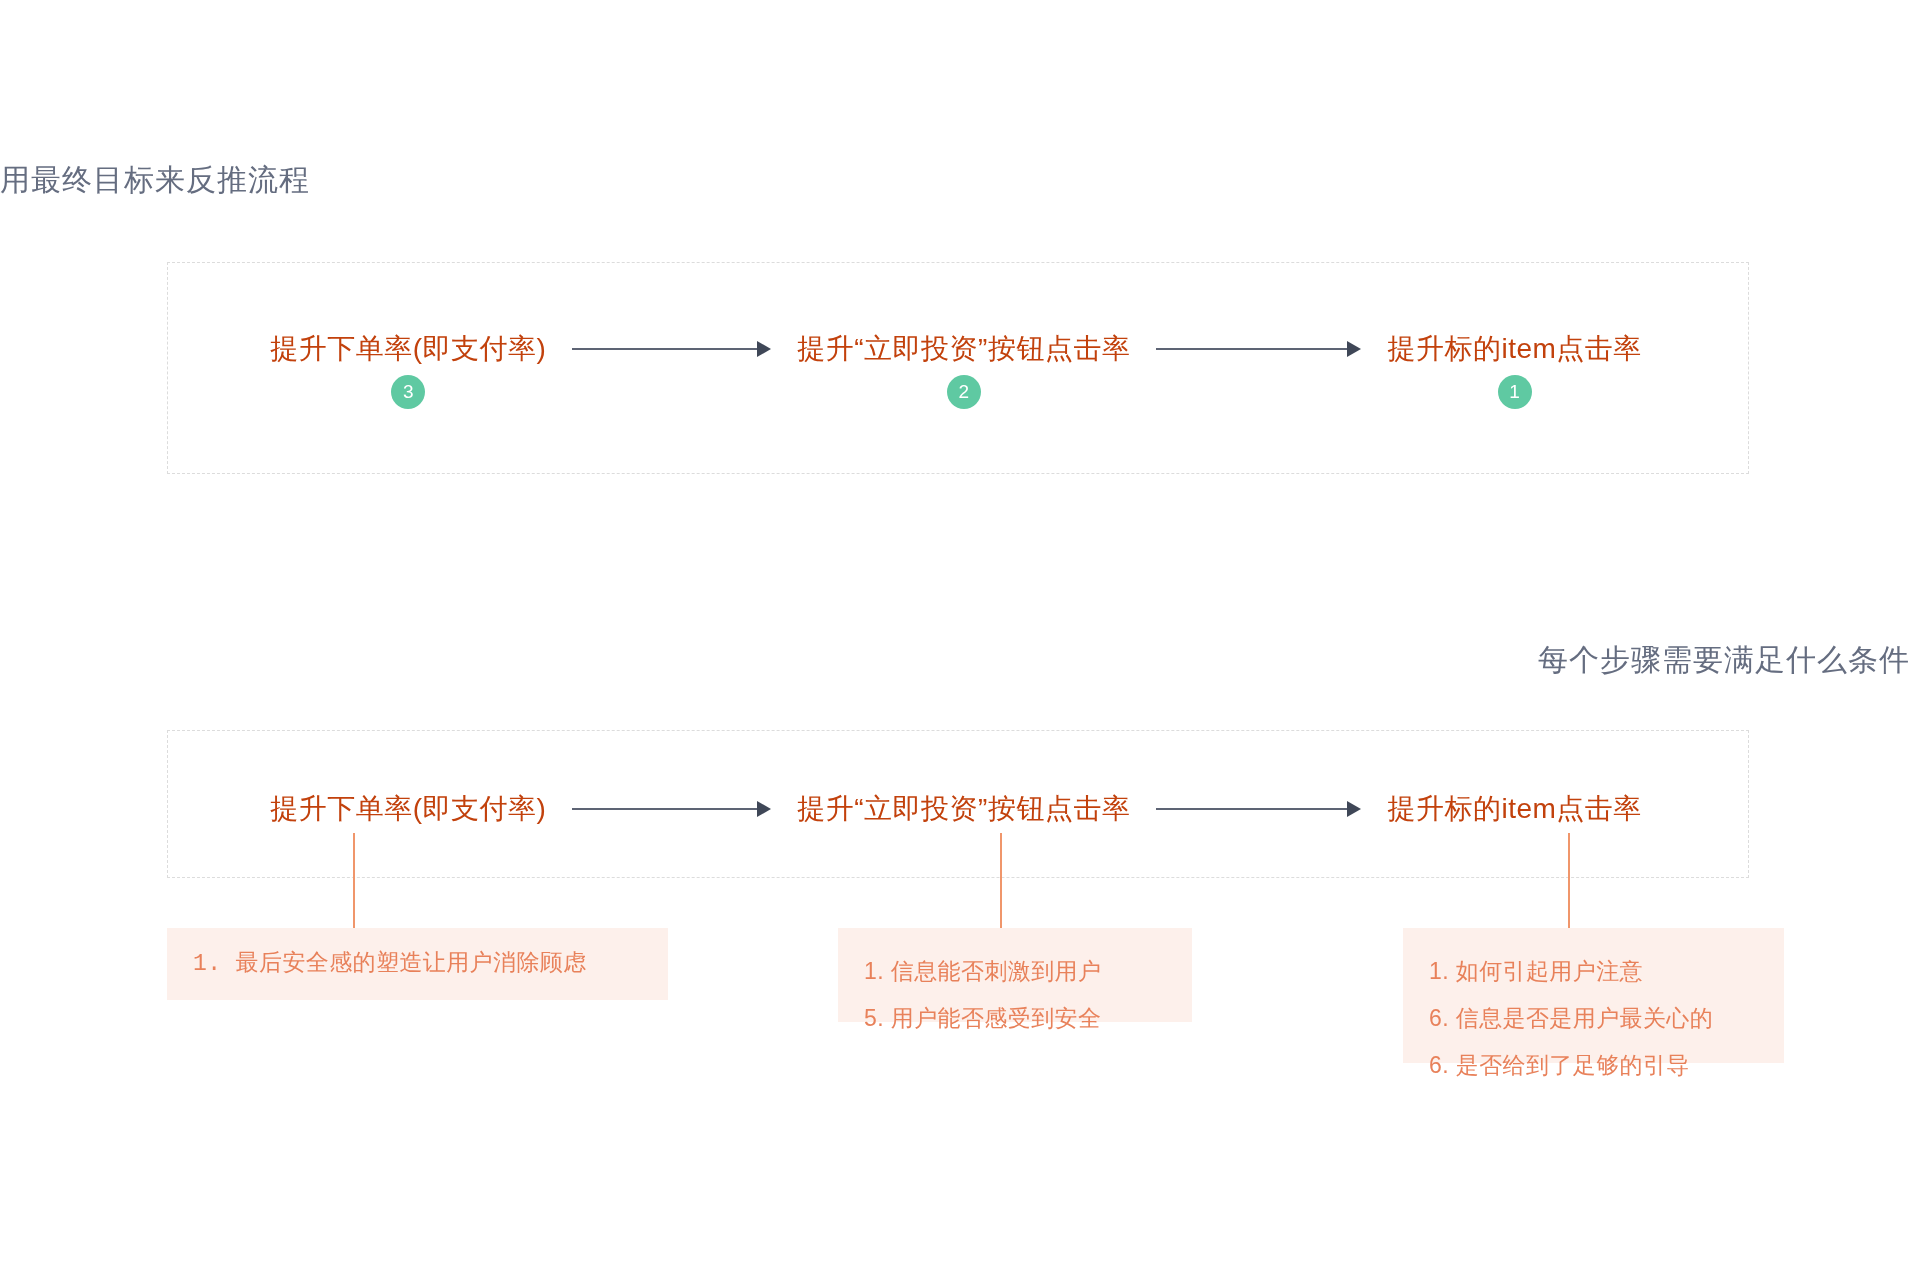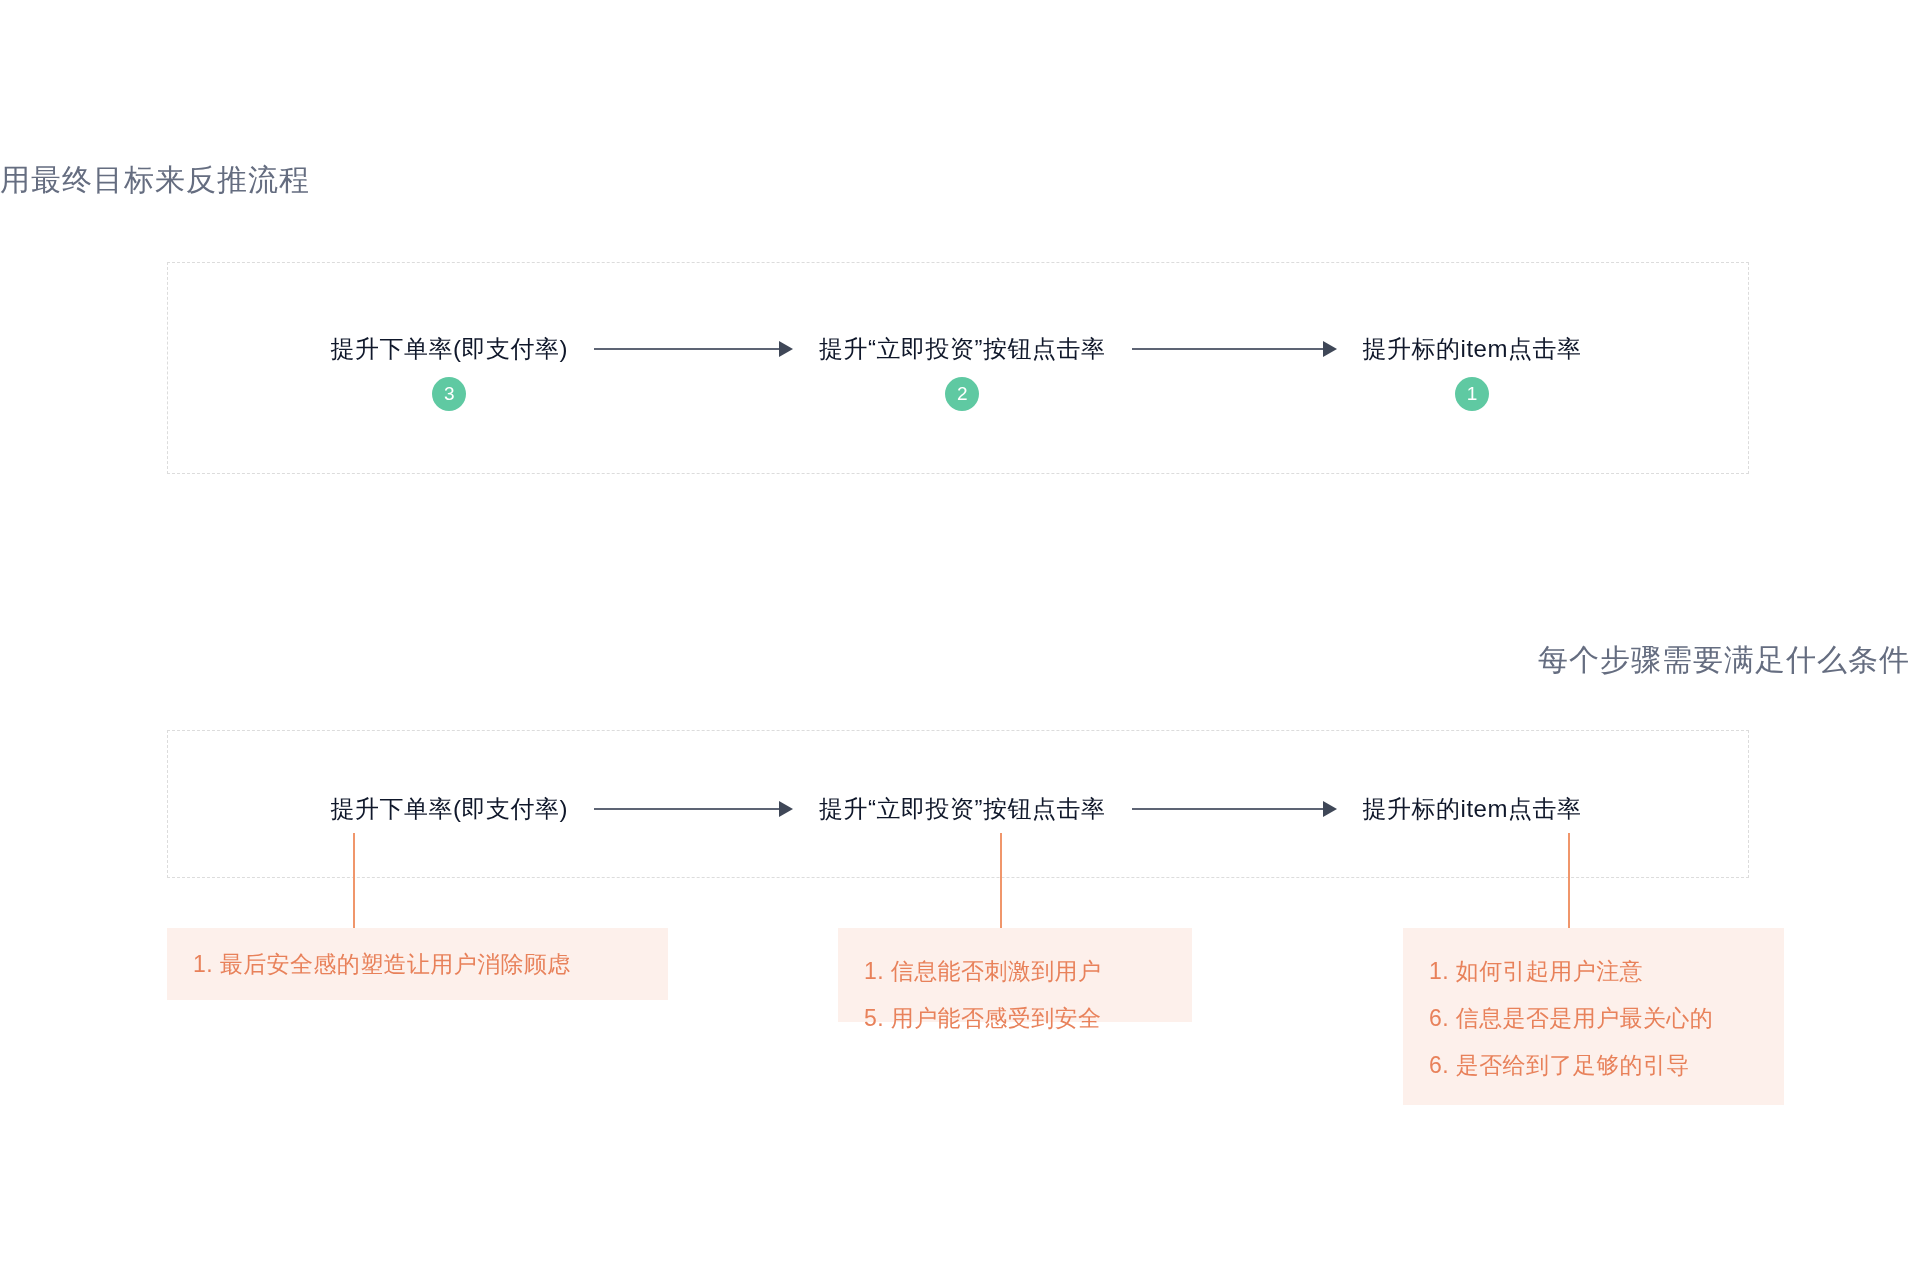--- a/index.html
+++ b/index.html
@@ -51,22 +51,22 @@
     justify-content: center;
   }
   #flow-row-1 { left: 167px; top: 328px; width: 1582px; height: 42px; }
   #flow-row-2 { left: 167px; top: 788px; width: 1582px; height: 42px; }
 
   .node {
     position: relative;
     white-space: nowrap;
   }
   .node-label {
-    font-size: 24px;
-    color: #0f172a;
+    font-size: 28px;
+    color: #c2410c;
     letter-spacing: 0.5px;
     line-height: 1;
     display: block;
   }
 
   .badge {
     position: absolute;
     left: 50%;
     transform: translateX(-50%);
     top: 40px;
@@ -121,23 +121,23 @@
   #connector-2 { left: 1000px; top: 833px; height: 96px; }
   #connector-3 { left: 1568px; top: 833px; height: 96px; }
 
   
   .cond-box {
     position: absolute;
     background: #fdf0eb;
     box-sizing: border-box;
     padding: 20px 26px 20px 26px;
   }
-  #cond-box-1 { left: 167px; top: 928px; width: 501px; height: 72px; padding-top: 18px; }
+  #cond-box-1 { left: 167px; top: 928px; width: 501px; height: 72px; padding-top: 18px; font-family: Liberation Mono, monospace; }
   #cond-box-2 { left: 838px; top: 928px; width: 354px; height: 94px; }
-  #cond-box-3 { left: 1403px; top: 928px; width: 381px; height: 177px; }
+  #cond-box-3 { left: 1403px; top: 928px; width: 381px; height: 135px; }
 
   .cond-item {
     font-size: 23px;
     color: #e8815a;
     line-height: 47px;
     white-space: nowrap;
     letter-spacing: 0.4px;
   }
   #cond-box-1 .cond-item { line-height: 36px; }
 </style>

